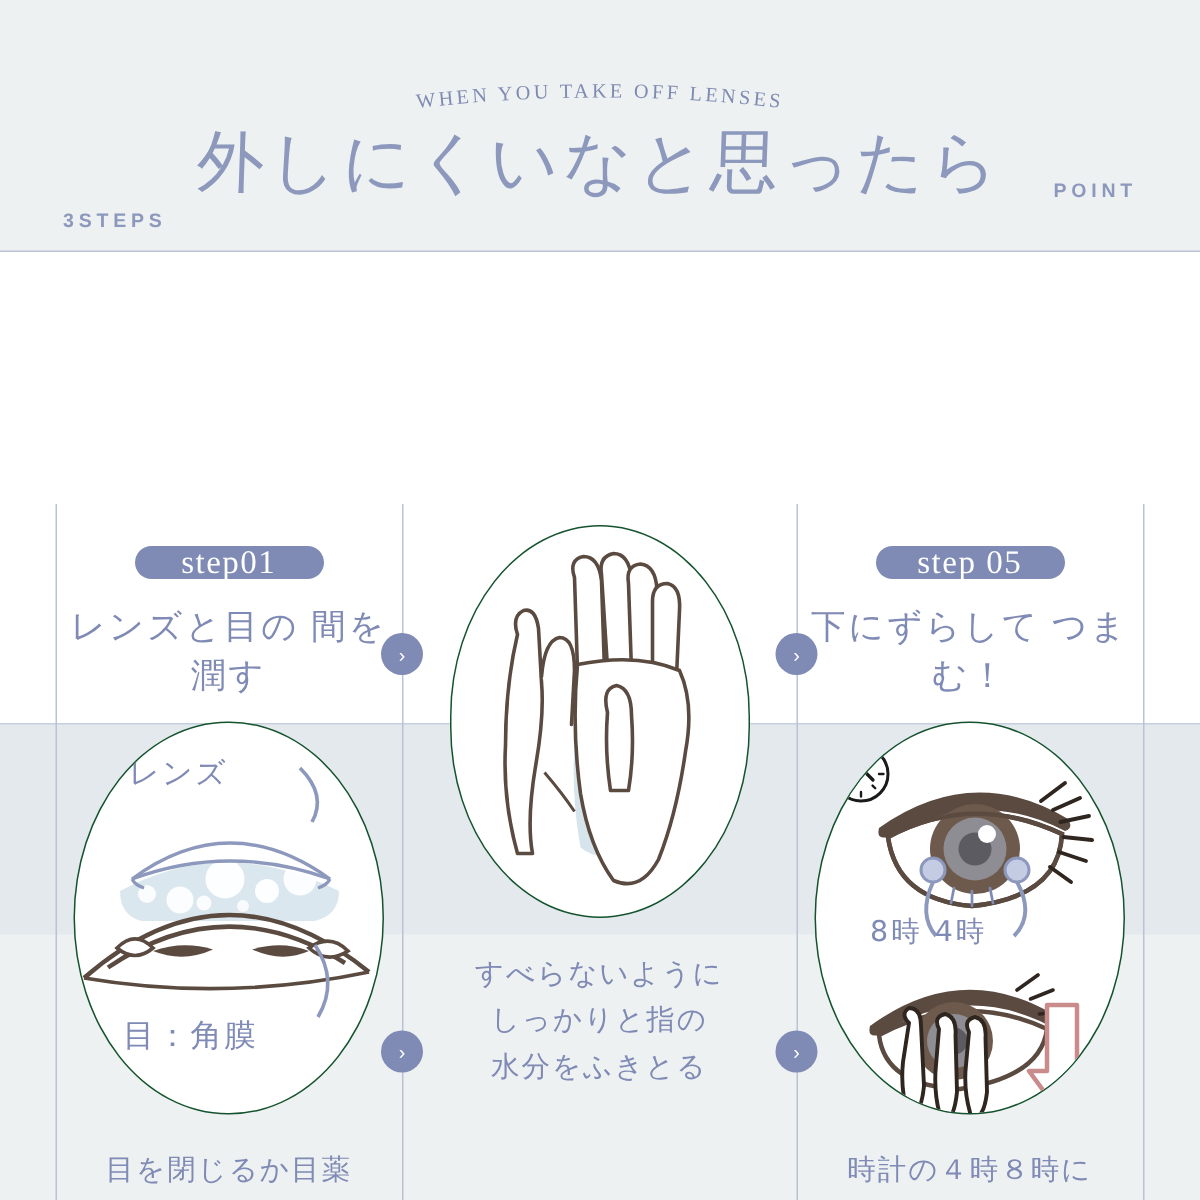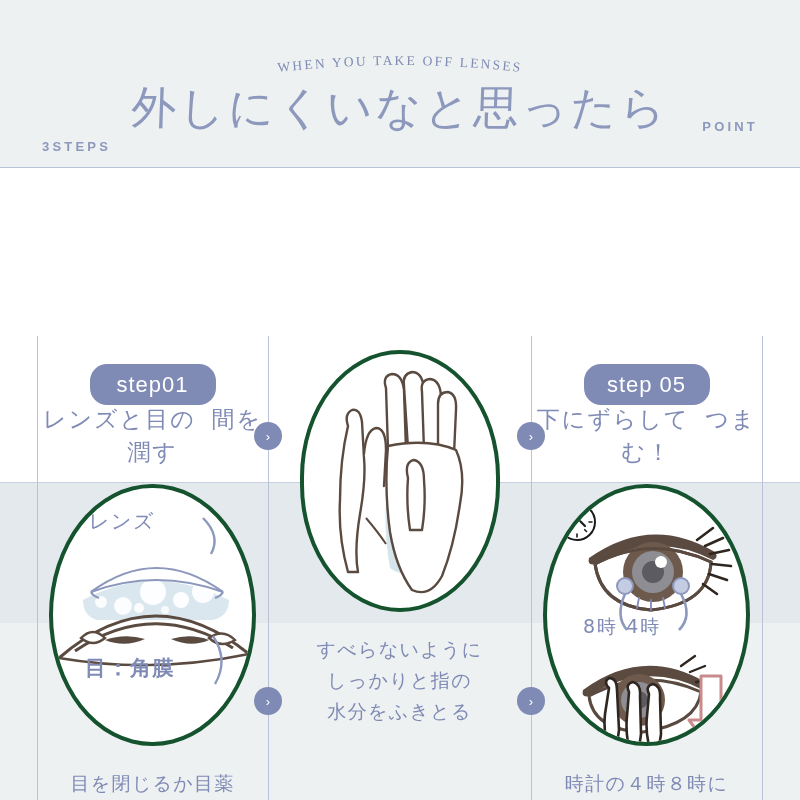--- a/index.html
+++ b/index.html
@@ -111,50 +111,51 @@
     display: flex;
     flex-direction: column;
     align-items: center;
   }
   .col.mid { width: 263px; }
 
   
   .badge {
     margin-top: 28px;
     min-width: 126px;
-    height: 41px;
+    height: 22px;
     border-radius: 17px;
     background: #7f8ab5;
     color: #ffffff;
-    font-family: Liberation Sans, sans-serif;
+    font-family: Liberation Serif, serif;
     font-size: 22px;
     letter-spacing: 1px;
     display: flex;
     align-items: center;
     justify-content: center;
     padding: 0 16px;
   }
 
   
   .step-title {
+    margin-top: 16px;
     text-align: center;
-    font-family: Liberation Mono, monospace;
+    font-family: Liberation Serif, serif;
     font-size: 23px;
     letter-spacing: 2px;
     line-height: 1.42;
     color: #7f8ab5;
   }
 
   
   .oval {
     position: relative;
     margin-top: 14px;
     width: 207px;
     height: 262px;
-    border: 4px solid #14532d;
+    border: 1px solid #14532d;
     border-radius: 103px / 131px;
     background: #ffffff;
     overflow: hidden;
   }
   .col.mid .oval { width: 200px; }
 
   .oval svg { position: absolute; left: 0; top: 0; }
 
   
   .caption {
@@ -195,21 +196,21 @@
 
   
   .ill-label {
     position: absolute;
     font-family: "DejaVu Sans", sans-serif;
     color: #7f8ab5;
     letter-spacing: 1.5px;
     white-space: nowrap;
   }
   .lbl-lens   { left: 36px; top: 20px;  font-size: 20px; }
-  .lbl-cornea { left: 32px; top: 166px; font-size: 21px; font-weight: bold; }
+  .lbl-cornea { left: 32px; top: 194px; font-size: 21px; }
   .lbl-oclock { left: 36px; top: 126px; font-size: 19px; letter-spacing: 2px; }
 </style>
 </head>
 <body>
 
 <div class="page">
 
   <div class="header">
 
     <div class="eyebrow">

